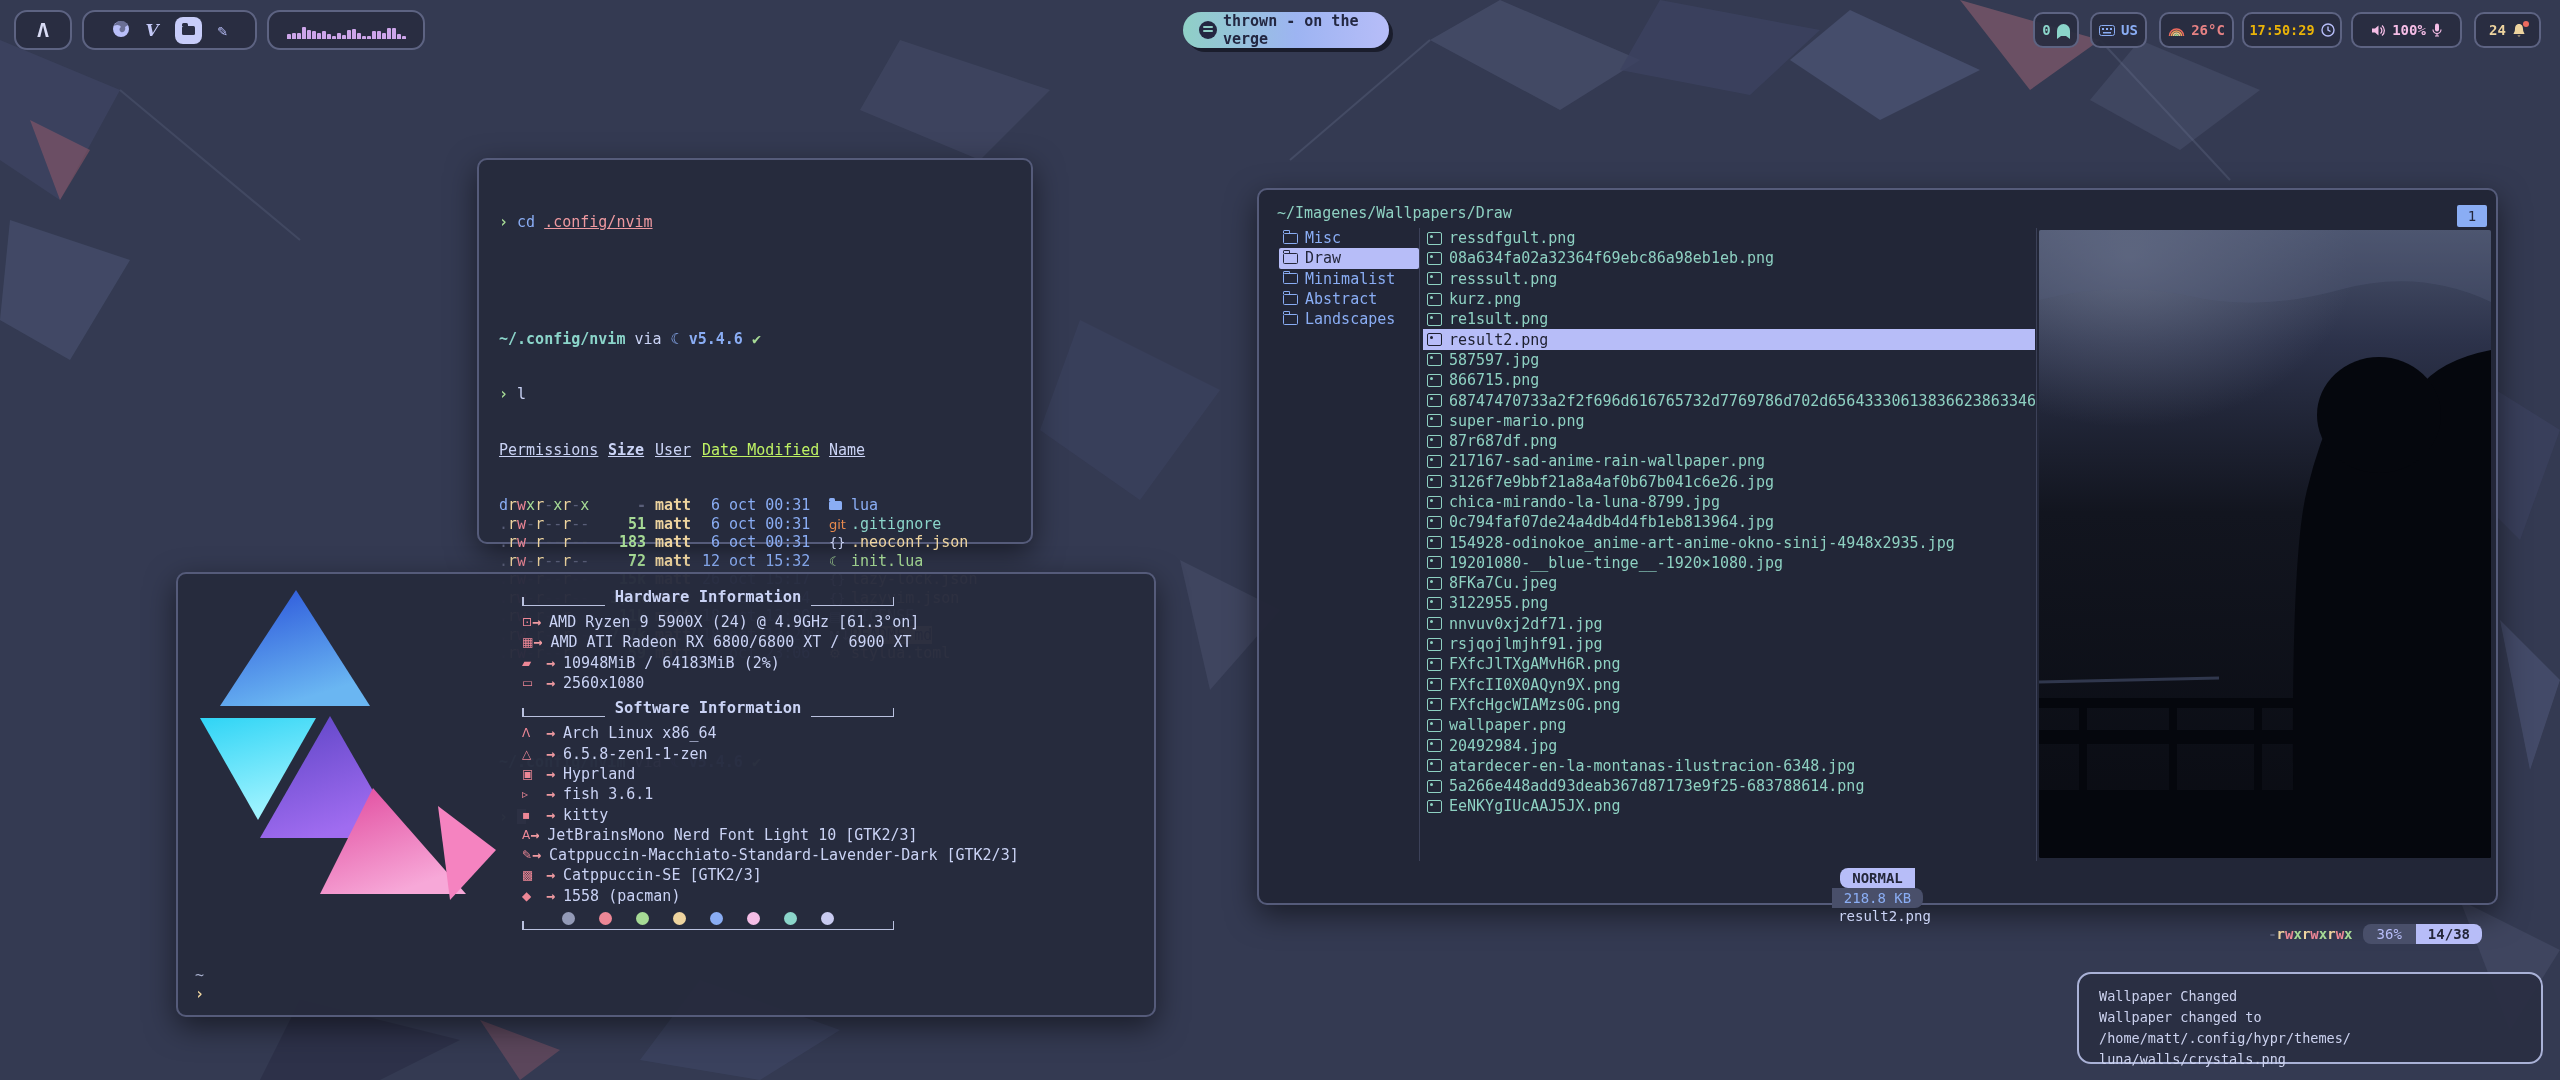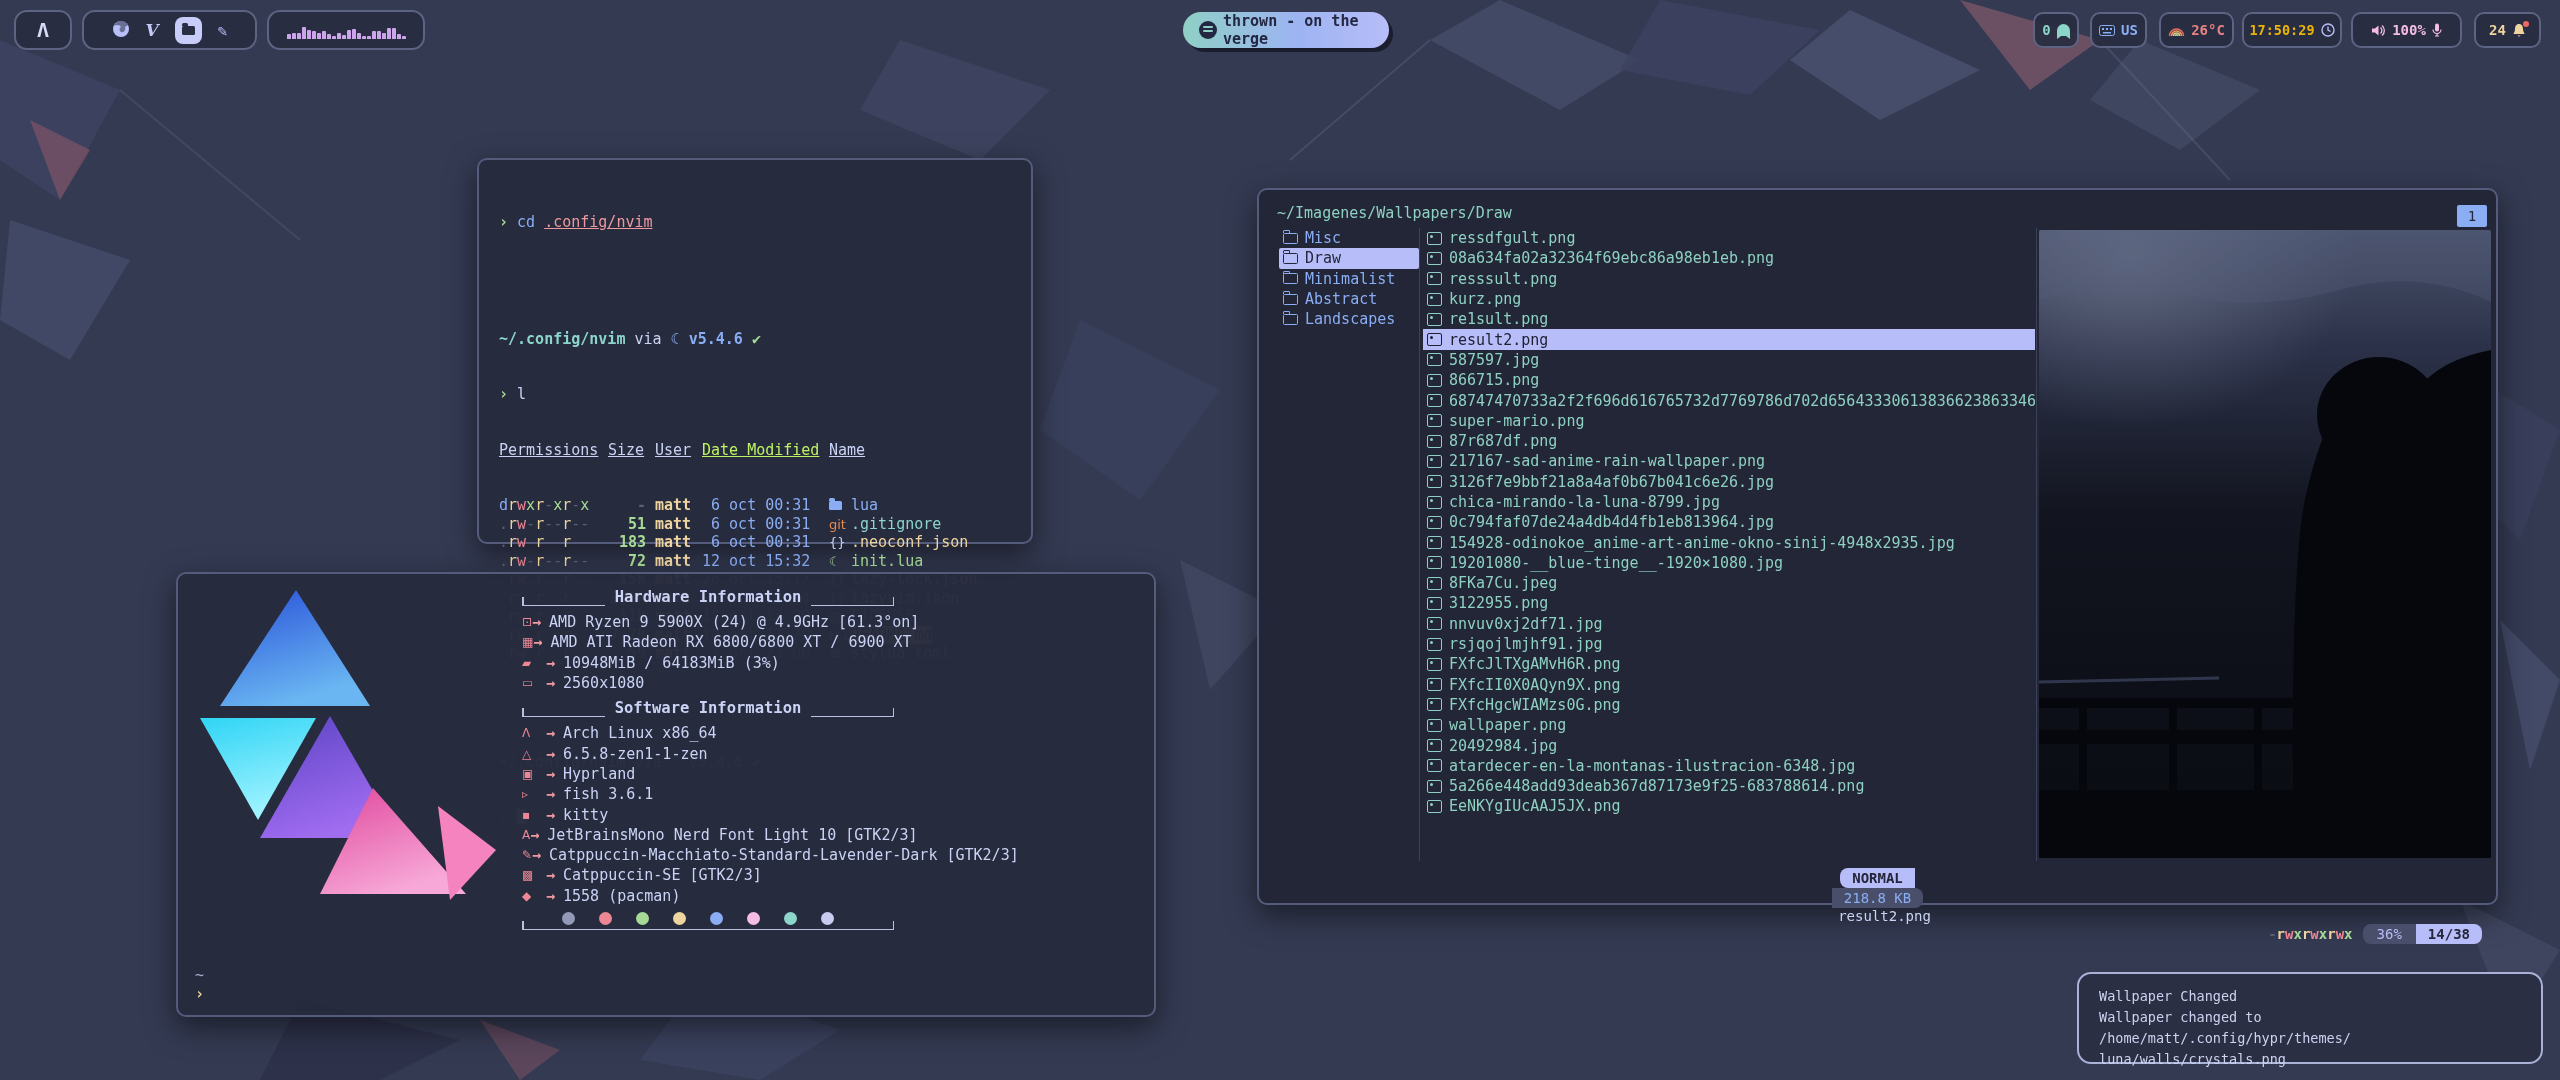--- a/index.html
+++ b/index.html
@@ -230,21 +230,21 @@
     <span class="belldot"></span>
   </span>
 </div>
 
 <div class="win term" style="left:477px;top:158px;width:556px;height:386px;">
   <div class="tline"><span class="p-green">›</span> <span class="cmd">cd</span> <span class="arg">.config/nvim</span></div>
   <div class="spacer24"></div>
   <div class="tline"><span class="path-teal">~/.config/nvim</span> <span>via</span> <span class="ver-blue">☾</span> <span class="ver-blue">v5.4.6</span> <span class="check">✔</span></div>
   <div class="tline"><span class="p-green">›</span> <span>l</span></div>
   <div class="thead">
-    <span class="cp"><u>Permissions</u></span><span class="cs" style="font-weight:normal;text-align:left;"><u>Size</u></span><span class="cu" style="color:#cad3f5;font-weight:normal;"><u>User</u></span><span class="cd" style="color:#bef264;"><u>Date Modified</u></span><span><u>Name</u></span>
+    <span class="cp"><u>Permissions</u></span><span class="cs" style="font-weight:bold;text-align:left;"><u>Size</u></span><span class="cu" style="color:#cad3f5;font-weight:normal;"><u>User</u></span><span class="cd" style="color:#bef264;"><u>Date Modified</u></span><span><u>Name</u></span>
   </div>
   <div><div class="trow"><span class="cp"><span style="color:#8aadf4">d</span><span style="color:#eed49f">r</span><span style="color:#ed8796">w</span><span style="color:#a6da95">x</span><span style="color:#eed49f">r</span><span style="color:#595e78">-</span><span style="color:#a6da95">x</span><span style="color:#eed49f">r</span><span style="color:#595e78">-</span><span style="color:#a6da95">x</span></span><span class="cs" style="color:#595e78">-</span><span class="cu">matt</span><span class="cd"> 6 oct 00:31</span><span class="ci"><span class="fold-css" style="color:#8aadf4"></span></span><span class="cn" style="color:#8aadf4">lua</span></div><div class="trow"><span class="cp"><span style="color:#595e78">.</span><span style="color:#eed49f">r</span><span style="color:#ed8796">w</span><span style="color:#595e78">-</span><span style="color:#eed49f">r</span><span style="color:#595e78">-</span><span style="color:#595e78">-</span><span style="color:#eed49f">r</span><span style="color:#595e78">-</span><span style="color:#595e78">-</span></span><span class="cs" style="color:#a6da95">51</span><span class="cu">matt</span><span class="cd"> 6 oct 00:31</span><span class="ci"><span class="t-ico" style="color:#e78a4e">git</span></span><span class="cn" style="color:#8bd5ca">.gitignore</span></div><div class="trow"><span class="cp"><span style="color:#595e78">.</span><span style="color:#eed49f">r</span><span style="color:#ed8796">w</span><span style="color:#595e78">-</span><span style="color:#eed49f">r</span><span style="color:#595e78">-</span><span style="color:#595e78">-</span><span style="color:#eed49f">r</span><span style="color:#595e78">-</span><span style="color:#595e78">-</span></span><span class="cs" style="color:#a6da95">183</span><span class="cu">matt</span><span class="cd"> 6 oct 00:31</span><span class="ci"><span class="t-ico" style="color:#cad3f5">{}</span></span><span class="cn" style="color:#eed49f">.neoconf.json</span></div><div class="trow"><span class="cp"><span style="color:#595e78">.</span><span style="color:#eed49f">r</span><span style="color:#ed8796">w</span><span style="color:#595e78">-</span><span style="color:#eed49f">r</span><span style="color:#595e78">-</span><span style="color:#595e78">-</span><span style="color:#eed49f">r</span><span style="color:#595e78">-</span><span style="color:#595e78">-</span></span><span class="cs" style="color:#a6da95">72</span><span class="cu">matt</span><span class="cd">12 oct 15:32</span><span class="ci"><span class="t-ico" style="color:#a6da95">☾</span></span><span class="cn" style="color:#a6da95">init.lua</span></div><div class="trow"><span class="cp"><span style="color:#595e78">.</span><span style="color:#eed49f">r</span><span style="color:#ed8796">w</span><span style="color:#595e78">-</span><span style="color:#eed49f">r</span><span style="color:#595e78">-</span><span style="color:#595e78">-</span><span style="color:#eed49f">r</span><span style="color:#595e78">-</span><span style="color:#595e78">-</span></span><span class="cs" style="color:#a6da95">15k</span><span class="cu">matt</span><span class="cd">26 oct 15:17</span><span class="ci"><span class="t-ico" style="color:#cad3f5">{}</span></span><span class="cn" style="color:#eed49f">lazy-lock.json</span></div><div class="trow"><span class="cp"><span style="color:#595e78">.</span><span style="color:#eed49f">r</span><span style="color:#ed8796">w</span><span style="color:#595e78">-</span><span style="color:#eed49f">r</span><span style="color:#595e78">-</span><span style="color:#595e78">-</span><span style="color:#eed49f">r</span><span style="color:#595e78">-</span><span style="color:#595e78">-</span></span><span class="cs" style="color:#a6da95">3,0k</span><span class="cu">matt</span><span class="cd">26 oct 10:04</span><span class="ci"><span class="t-ico" style="color:#cad3f5">{}</span></span><span class="cn" style="color:#eed49f">lazyvim.json</span></div><div class="trow"><span class="cp"><span style="color:#595e78">.</span><span style="color:#eed49f">r</span><span style="color:#ed8796">w</span><span style="color:#595e78">-</span><span style="color:#eed49f">r</span><span style="color:#595e78">-</span><span style="color:#595e78">-</span><span style="color:#eed49f">r</span><span style="color:#595e78">-</span><span style="color:#595e78">-</span></span><span class="cs" style="color:#a6da95">11k</span><span class="cu">matt</span><span class="cd">18 oct 13:29</span><span class="ci"><span class="t-ico" style="color:#a5adcb">▤</span></span><span class="cn" style="color:#a5adcb">LICENSE</span></div><div class="trow"><span class="cp"><span style="color:#595e78">.</span><span style="color:#eed49f">r</span><span style="color:#ed8796">w</span><span style="color:#595e78">-</span><span style="color:#eed49f">r</span><span style="color:#595e78">-</span><span style="color:#595e78">-</span><span style="color:#eed49f">r</span><span style="color:#595e78">-</span><span style="color:#595e78">-</span></span><span class="cs" style="color:#a6da95">7,7k</span><span class="cu">matt</span><span class="cd">18 oct 13:29</span><span class="ci"><span class="t-ico" style="color:#cad3f5">M↓</span></span><span class="cn hl">README.md</span></div><div class="trow"><span class="cp"><span style="color:#595e78">.</span><span style="color:#eed49f">r</span><span style="color:#ed8796">w</span><span style="color:#595e78">-</span><span style="color:#eed49f">r</span><span style="color:#595e78">-</span><span style="color:#595e78">-</span><span style="color:#eed49f">r</span><span style="color:#595e78">-</span><span style="color:#595e78">-</span></span><span class="cs" style="color:#a6da95">59</span><span class="cu">matt</span><span class="cd"> 7 oct 23:06</span><span class="ci"><span class="t-ico" style="color:#eed49f">⚙</span></span><span class="cn" style="color:#eed49f">stylua.toml</span></div></div>
   <div class="spacer16"></div>
   <div class="tline"><span class="path-teal">~/.config/nvim</span> <span>via</span> <span class="ver-blue">☾</span> <span class="ver-blue">v5.4.6</span> <span class="check">✔</span></div>
   <div class="tline"><span class="p-green">›</span> <span class="cursor"></span></div>
 </div>
 
 <div class="win" style="left:176px;top:572px;width:980px;height:445px;">
   <svg class="fetch-logo" width="300" height="330" viewBox="0 0 300 330">
     <defs>
@@ -275,21 +275,21 @@
     <div class="frule">
       <span class="tick"></span>
         <span class="ln"></span>
       <span class="ft">Hardware Information</span>
       <span class="ln"></span>
         <span class="tick"></span>
     </div>
     <div style="padding-top:6px;">
         <div class="frow"><span class="f-ico">⊡</span><span class="f-arrow">→</span><span class="f-text">AMD Ryzen 9 5900X (24) @ 4.9GHz [61.3°on]</span></div>
         <div class="frow"><span class="f-ico">▦</span><span class="f-arrow">→</span><span class="f-text">AMD ATI Radeon RX 6800/6800 XT / 6900 XT</span></div>
-        <div class="frow"><span class="f-ico">▰</span><span class="f-arrow">→</span><span class="f-text">10948MiB / 64183MiB (3%)</span></div>
+        <div class="frow"><span class="f-ico">▰</span><span class="f-arrow">→</span><span class="f-text">10948MiB / 64183MiB (2%)</span></div>
         <div class="frow"><span class="f-ico">▭</span><span class="f-arrow">→</span><span class="f-text">2560x1080</span></div>
       </div>
     <div class="frule" style="margin-top:4px;">
       <span class="tick up"></span>
         <span class="ln"></span>
       <span class="ft">Software Information</span>
       <span class="ln"></span>
         <span class="tick up"></span>
     </div>
     <div style="padding-top:6px;">

